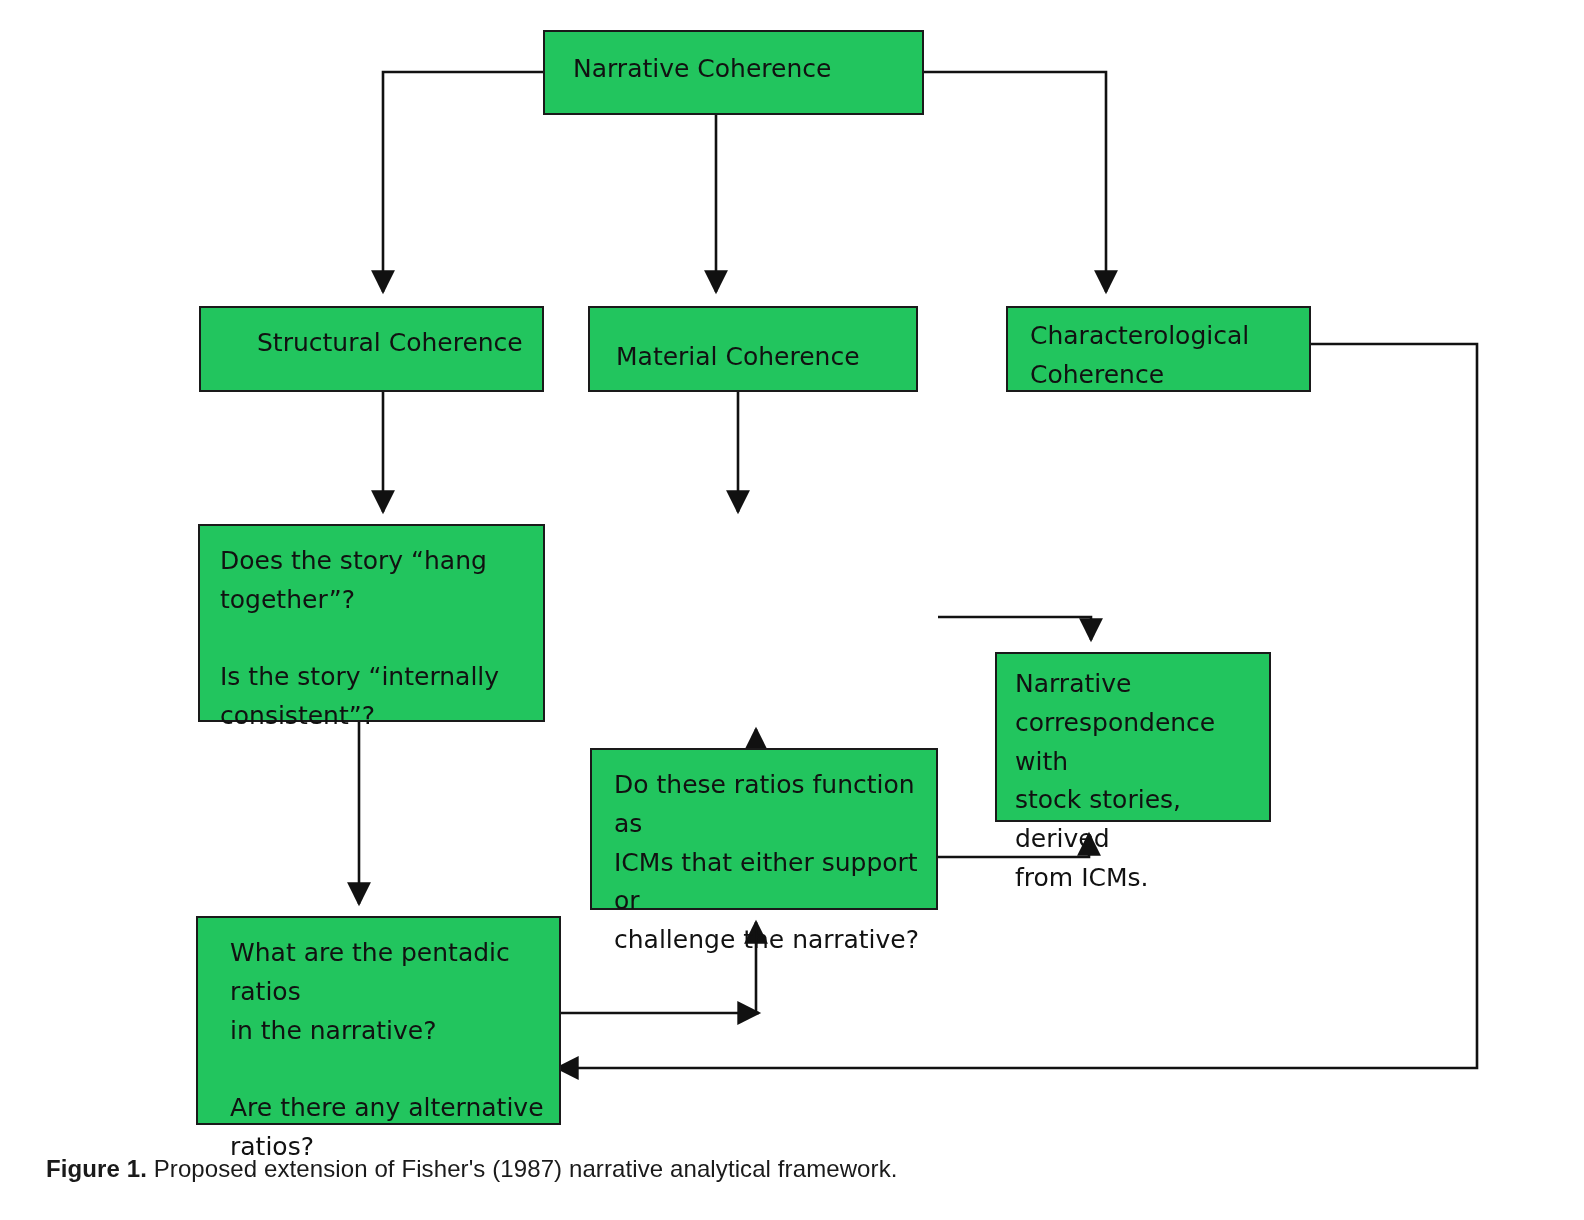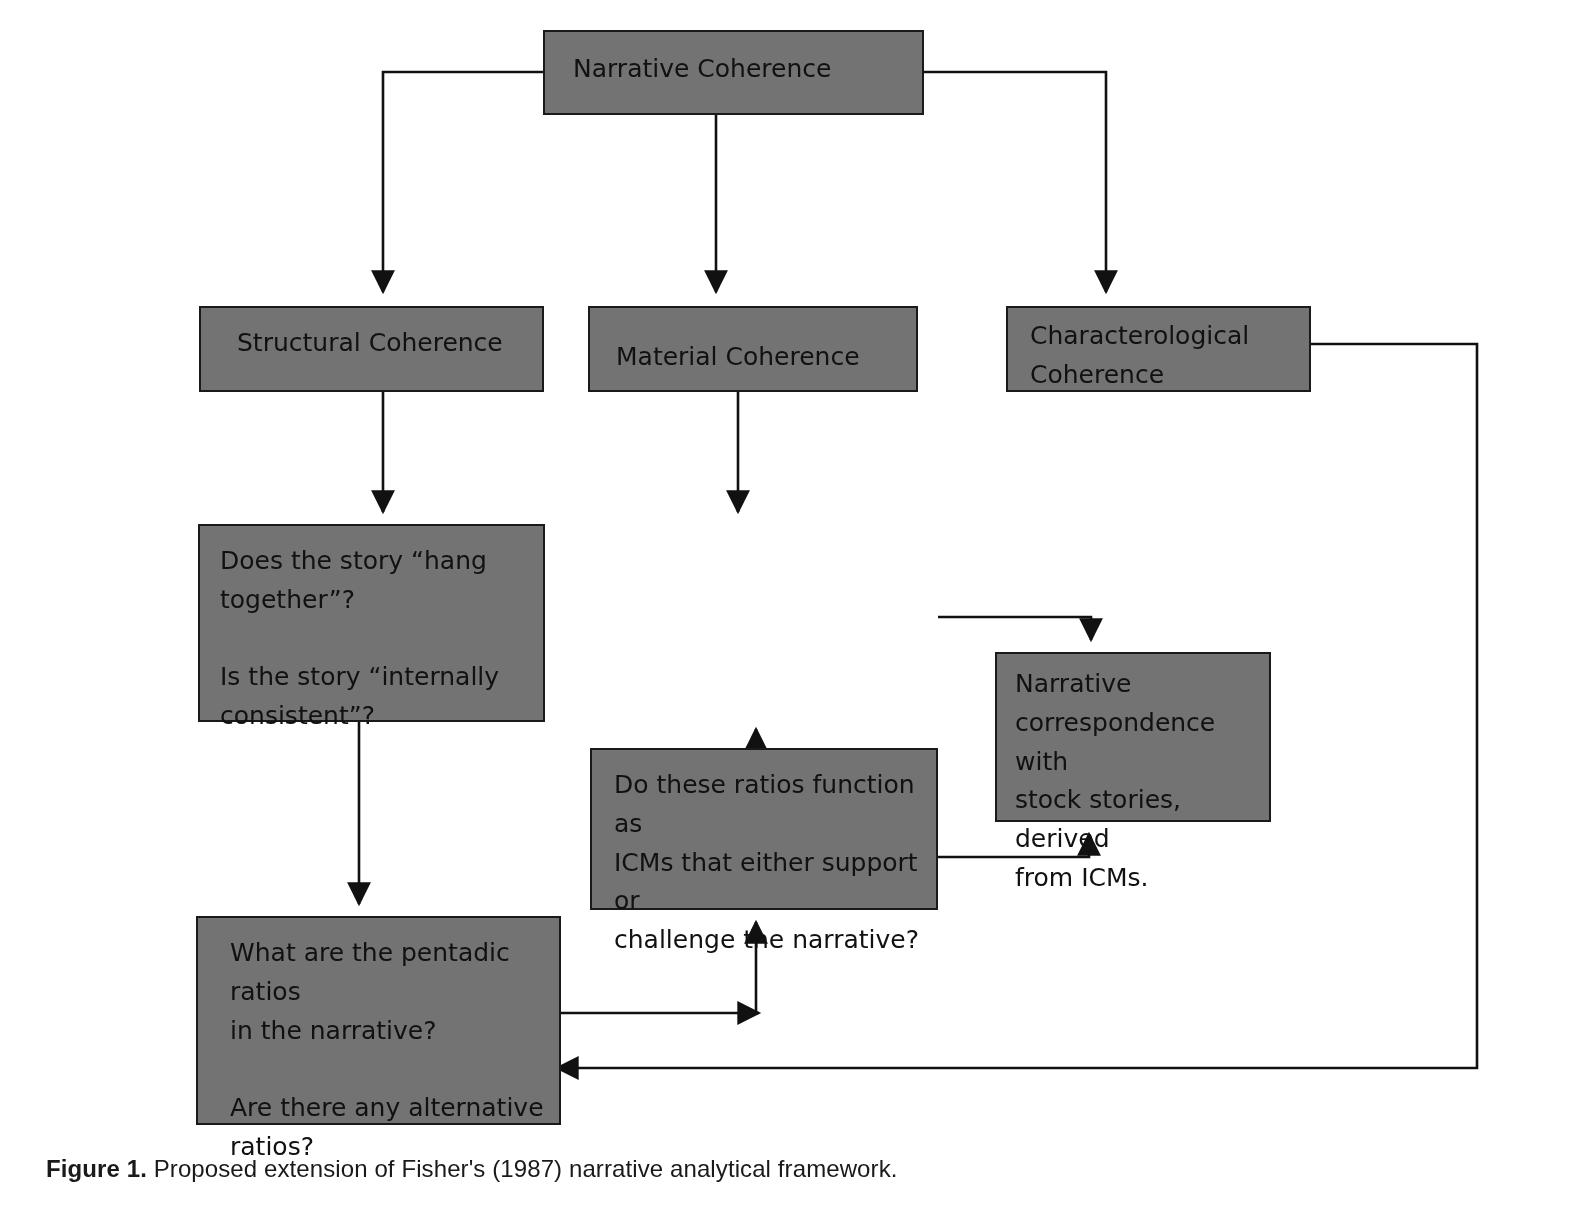--- a/index.html
+++ b/index.html
@@ -27,39 +27,39 @@
     left: 0;
     top: 0;
     width: 1584px;
     height: 1220px;
     pointer-events: none;
   }
   .node {
     position: absolute;
     box-sizing: border-box;
     border: 2px solid #1a1a1a;
-    background: #737373;
+    background: #22c55e;
     display: flex;
     flex-direction: column;
     justify-content: flex-start;
   }
   .node .node-text {
     font-size: 25px;
     line-height: 1.55;
     color: #111111;
     white-space: pre-line;
   }
   
   #node-narrative-coherence {
     left: 543px; top: 30px; width: 381px; height: 85px;
     padding: 18px 0 0 28px;
   }
   #node-structural-coherence {
     left: 199px; top: 306px; width: 345px; height: 86px;
-    padding: 16px 0 0 36px;
+    padding: 16px 0 0 56px;
   }
   #node-material-coherence {
     left: 588px; top: 306px; width: 330px; height: 86px;
     padding: 16px 0 0 26px;
     justify-content: center;
   }
   #node-characterological-coherence {
     left: 1006px; top: 306px; width: 305px; height: 86px;
     padding: 9px 0 0 22px;
   }

